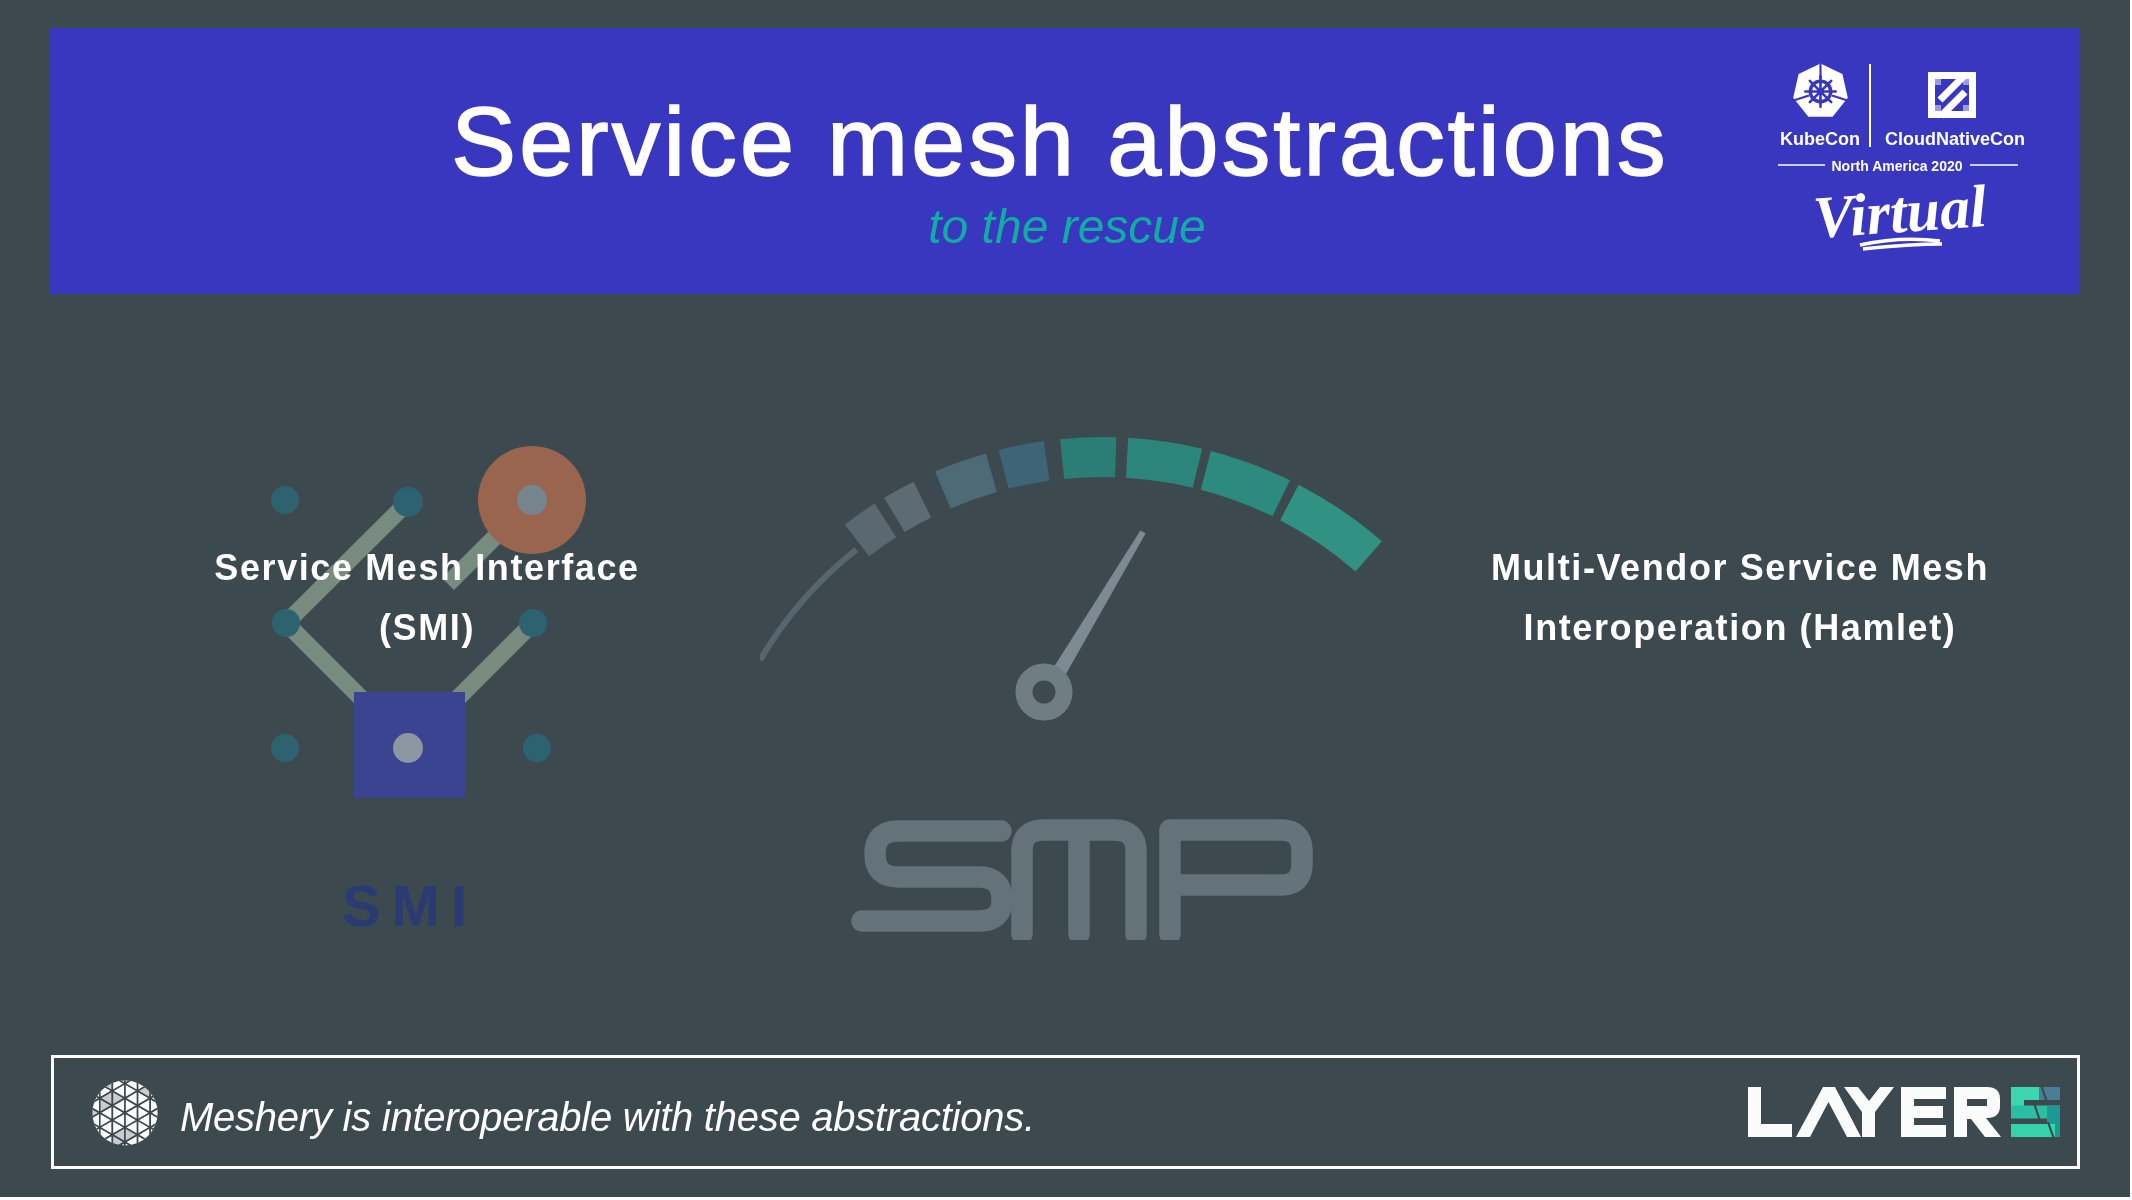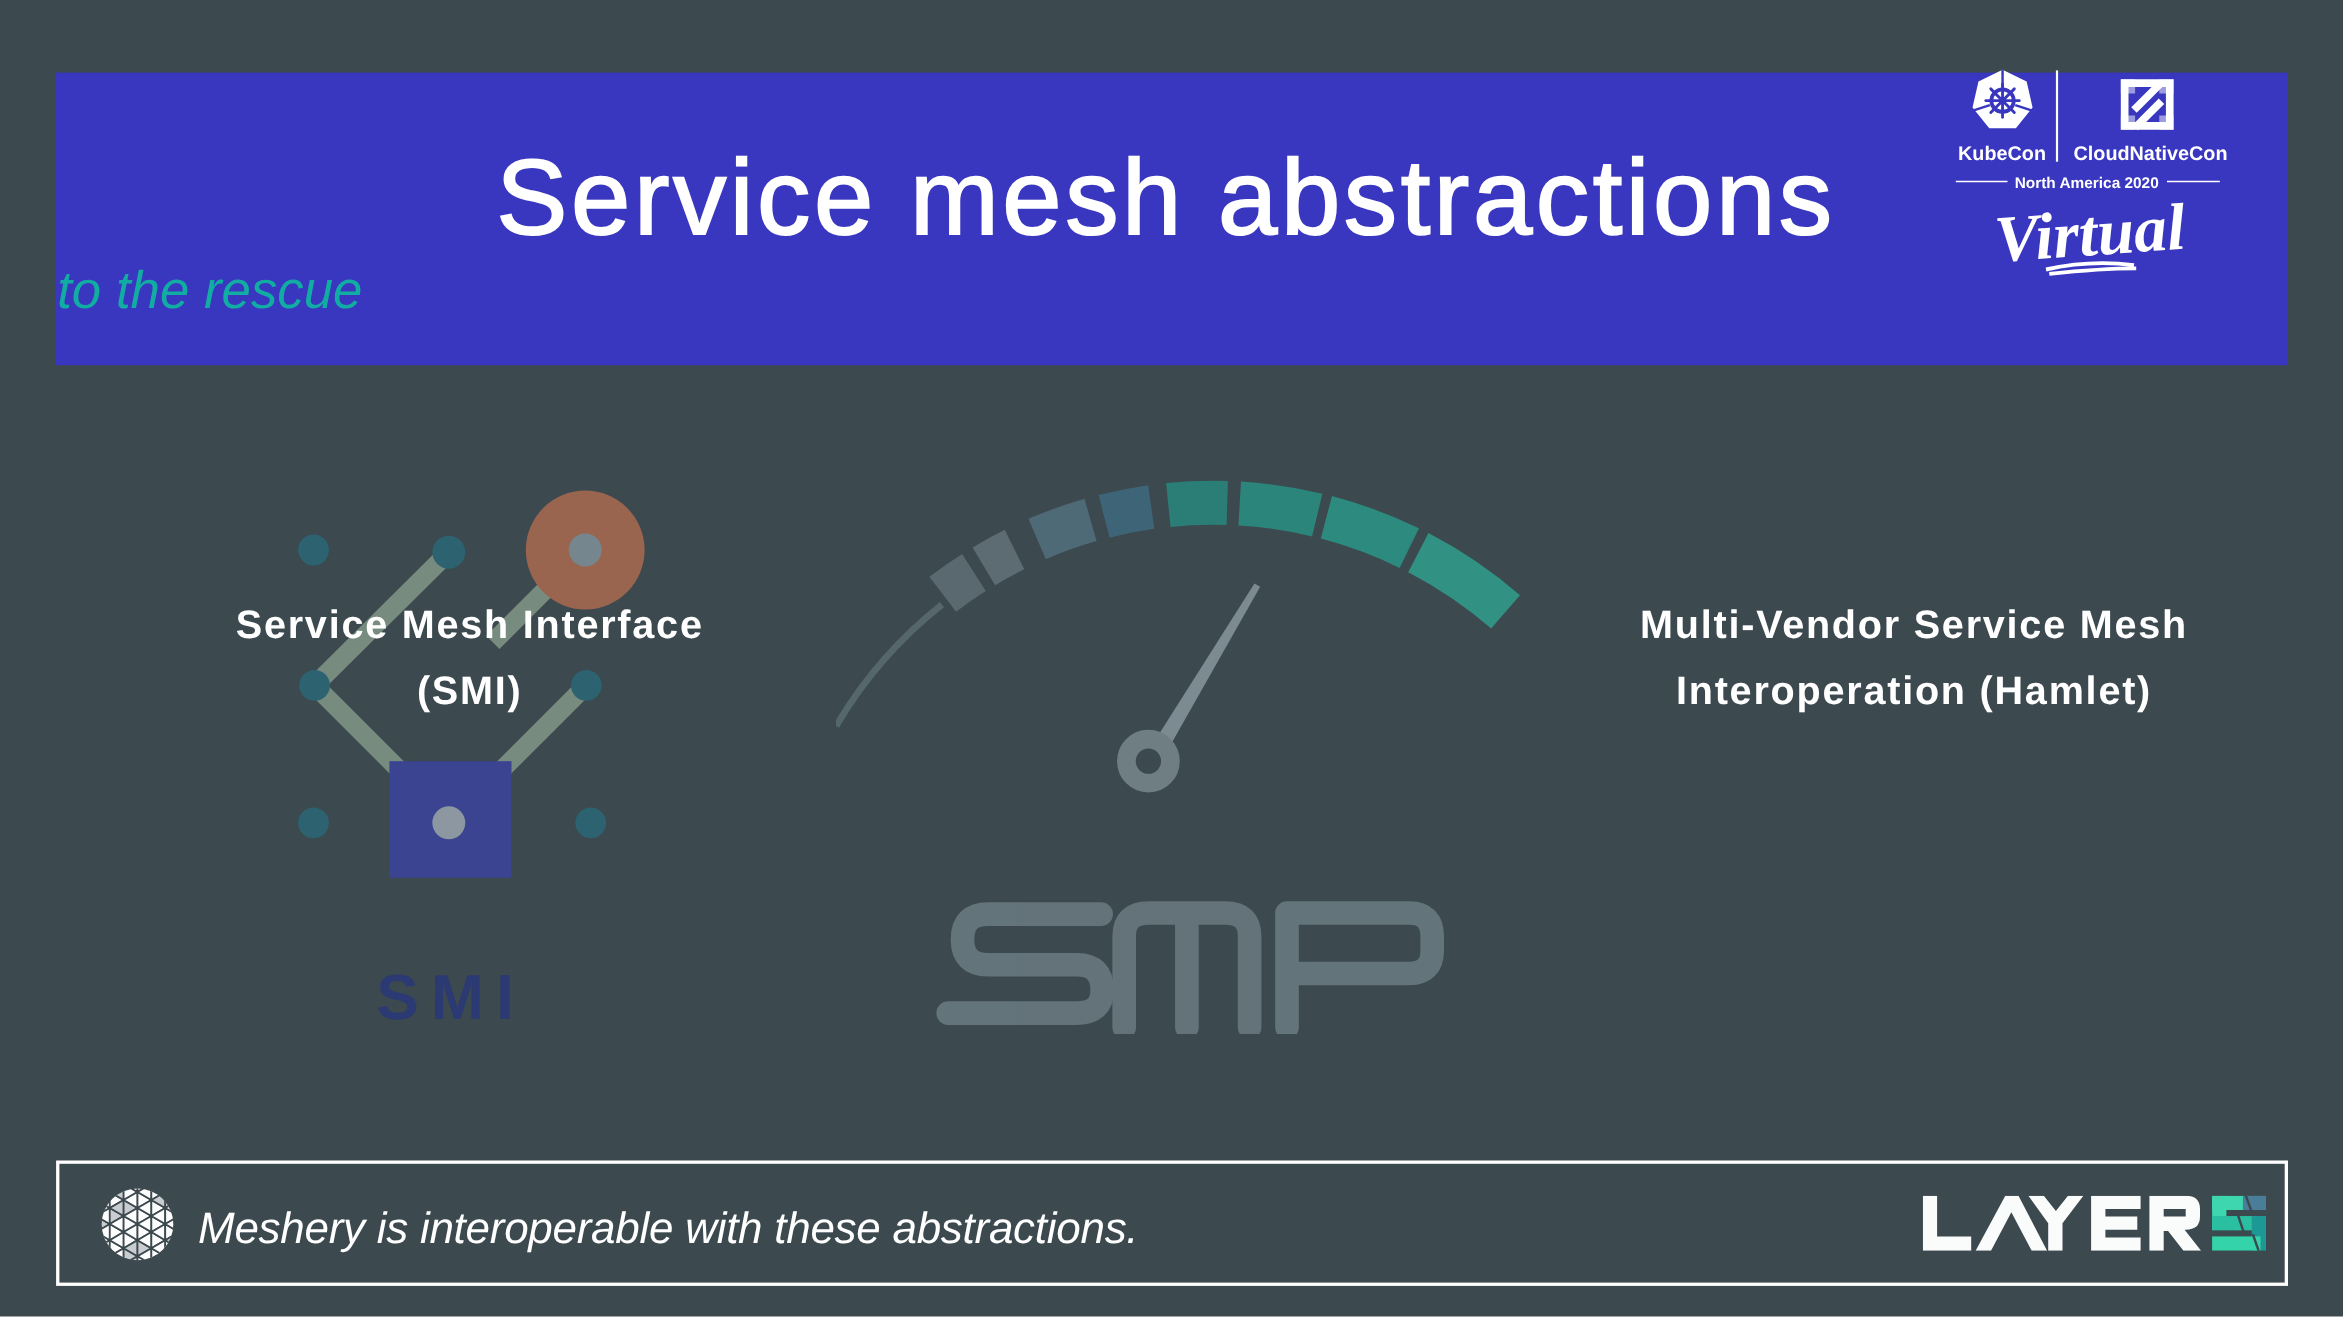--- a/index.html
+++ b/index.html
@@ -1,22 +1,22 @@
 <!DOCTYPE html>
 <html><head>
 <meta charset="utf-8">
 <style>
   html,body{margin:0;padding:0;}
   body{width:2132px;height:1200px;background:#ffffff;overflow:hidden;
        font-family:"Liberation Sans", sans-serif;position:relative;}
   .slide{position:absolute;left:0;top:0;width:2130px;height:1197px;background:#3C494F;}
-  .banner{position:absolute;left:50px;top:28px;width:2030px;height:266px;background:#3936C0;margin-top:38px;}
+  .banner{position:absolute;left:50px;top:28px;width:2030px;height:266px;background:#3936C0;}
   .title{position:absolute;left:-5px;top:64px;width:2030px;text-align:center;
          color:#ffffff;font-size:97px;font-weight:normal;letter-spacing:3.2px;line-height:100px;-webkit-text-stroke:1.7px #ffffff;}
-  .subtitle{position:absolute;left:2px;top:174px;width:2030px;text-align:left;
+  .subtitle{position:absolute;left:2px;top:174px;width:2030px;text-align:center;
             color:#12ADA2;font-size:48px;font-style:italic;line-height:50px;}
   .colhead{position:absolute;top:538px;color:#ffffff;font-weight:bold;font-size:36px;
            letter-spacing:1.6px;line-height:60px;text-align:center;}
   .colbody{position:absolute;top:722px;color:#EDF1F1;font-size:45px;line-height:55.7px;
            text-align:center;}
   .yel{color:#F2E713;}
   .bbar{position:absolute;left:51px;top:1055px;width:2029px;height:114px;
         border:3px solid #ffffff;box-sizing:border-box;}
   .btext{position:absolute;left:180px;top:1096px;color:#ffffff;font-size:40px;
          letter-spacing:-0.25px;font-style:italic;line-height:42px;}

